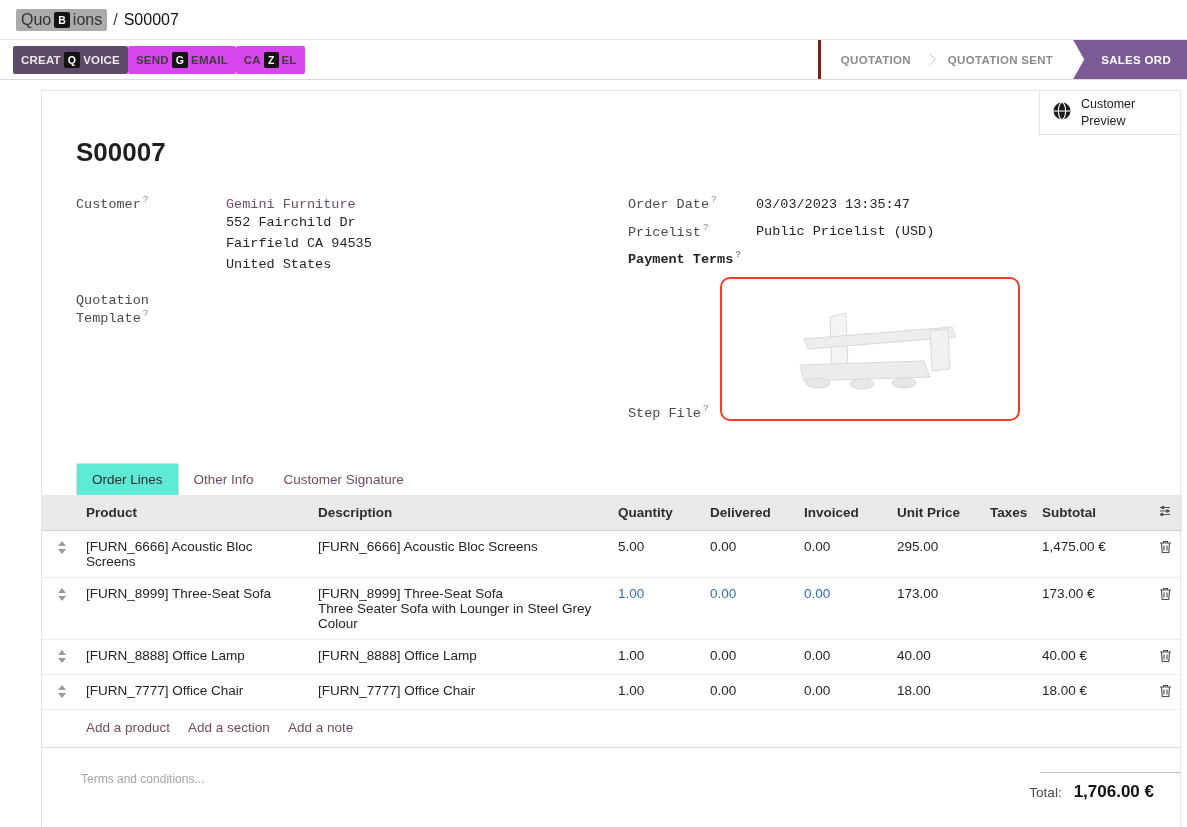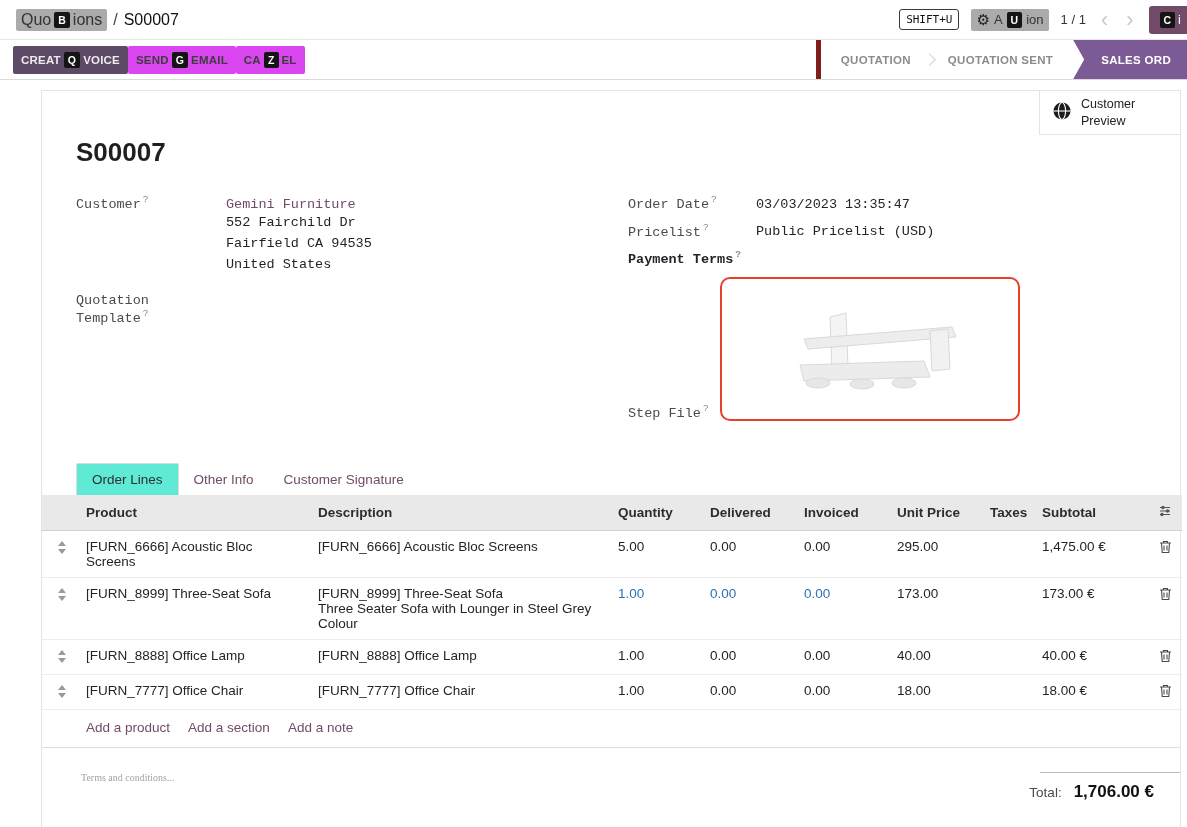--- a/index.html
+++ b/index.html
@@ -26,21 +26,21 @@
   .edge-btn { background:#714B67; color:#fff; height:28px; display:flex; align-items:center;
               padding:0 26px 0 8px; border-radius:3px; margin-right:-20px; font-size:13px; cursor:pointer; }
 
   
   .action-bar { height:40px; display:flex; align-items:stretch; border-bottom:1px solid #dadada; overflow:hidden; }
   .left-actions { display:flex; align-items:center; gap:0; padding-left:13px; }
   .btn { font-size:11.5px; font-weight:600; letter-spacing:.2px; border:none; border-radius:2px;
          padding:6px 8px; display:inline-flex; align-items:center; cursor:pointer; }
   .btn.primary { background:#5d4a66; color:#efeaee; }
   .btn.secondary { background:#d946ef; color:#3d3d3d; }
-  .statusbar { margin-left:auto; display:flex; align-items:stretch; border-left:5px solid #7f1d1d; }
+  .statusbar { margin-left:auto; display:flex; align-items:stretch; border-left:3px solid #7f1d1d; }
   .step { display:flex; align-items:center; padding:0 20px; font-size:11.5px; font-weight:600;
           color:#8b8b8b; letter-spacing:.3px; cursor:pointer; }
   .chev-sep { align-self:center; width:9px; height:9px; border-top:1px solid #cfcfcf; border-right:1px solid #cfcfcf;
               transform:rotate(45deg); margin:0 -6px; }
   .step-current { display:flex; align-items:center; padding:0 34px 0 28px; margin-right:-18px;
                   background:#7c5a96; color:#fff; font-size:11.5px; font-weight:700; letter-spacing:.3px;
                   clip-path:polygon(0 0,100% 0,100% 100%,0 100%,11px 50%); cursor:pointer; }
 
   
   .sheet { position:relative; margin:10px 6px 0 41px; width:1140px; min-height:727px;
@@ -84,57 +84,41 @@
   td.cell.edited { color:#2f6fb4; }
   td.trash { text-align:center; padding-top:9px; }
   .trash-btn { cursor:pointer; display:inline-block; }
   th.iconcol { text-align:center; }
 
   .add-links { display:flex; gap:18px; padding:10px 10px 12px 44px; border-bottom:1px solid #dedede; font-size:13.5px; }
   .add-links a { color:#714B67; text-decoration:none; cursor:pointer; }
 
   
   .sheet-footer { display:flex; justify-content:space-between; padding:24px 0 40px 39px; }
-  .terms { color:#a3a3a3; font-size:10px; cursor:text;font-family:Liberation Serif, serif; }
+  .terms { color:#a3a3a3; font-size:12px; cursor:text; }
   .total-block { width:176px; }
   .total-line { border-top:1px solid #bdbdbd; width:140px; margin-left:auto; }
   .total-row { display:flex; justify-content:flex-end; align-items:baseline; gap:12px; padding:9px 26px 0 0; }
   .total-label { font-size:13.5px; color:#4b4b4b; }
   .amount { font-size:17px; font-weight:700; color:#111; }
 </style>
 </head>
 <body>
 
 <div class="app">
 
   <header class="topbar">
     <div class="breadcrumb">
       <span class="ak-overlay">
           <span>Quo</span>
           <span class="hotkey">B</span>
           <span>ions</span>
         </span>
       <span class="bc-sep">/</span>
       <span class="bc-current">S00007</span>
-    </div>
-    <div class="topbar-right">
-      <span class="kbd">SHIFT+U</span>
-      <div class="action-menu ak-overlay">
-        <span class="gear">⚙</span>
-        <span>A</span>
-        <span class="hotkey">U</span>
-        <span>ion</span>
-      </div>
-      <span class="pager-count">1 / 1</span>
-      <span class="pg-chev">‹</span>
-      <span class="pg-chev">›</span>
-      <div class="edge-btn">
-          <span class="hotkey">C</span>
-          <span>i</span>
-        </div>
     </div>
   </header>
 
   <div class="action-bar">
     <div class="left-actions">
       <button class="btn primary">
           <span>CREAT</span>
           <span class="hotkey">Q</span>
           <span>VOICE</span>
         </button>

